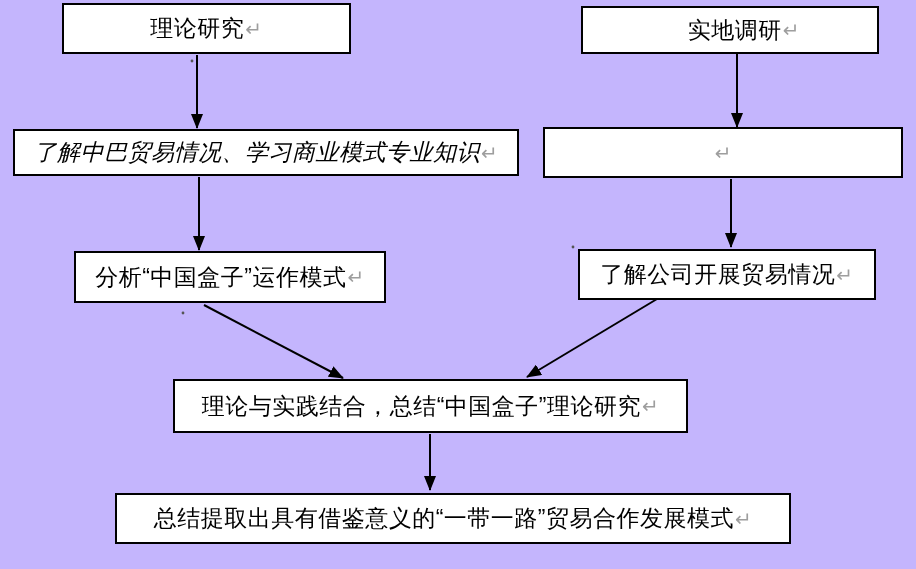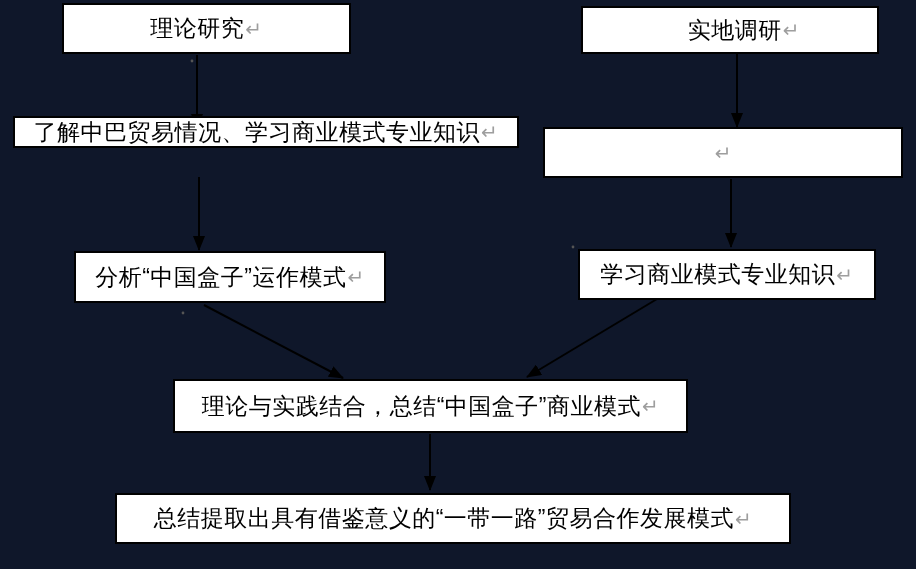--- a/index.html
+++ b/index.html
@@ -4,21 +4,21 @@
 <style>
   html, body {
     margin: 0;
     padding: 0;
     background: #ffffff;
   }
   #canvas {
     position: relative;
     width: 916px;
     height: 569px;
-    background: #0f172a;
+    background: #c4b5fd;
     font-family: "Liberation Sans", "DejaVu Sans", sans-serif;
     overflow: hidden;
   }
   .flow-box {
     position: absolute;
     box-sizing: border-box;
     border: 2px solid #000000;
     background: #ffffff;
     display: flex;
     align-items: center;
@@ -59,41 +59,41 @@
   <div class="flow-box" style="left:62px; top:3px; width:289px; height:51px;">
     <span>理论研究</span>
       <span class="return-mark">↵</span>
   </div>
 
   <div class="flow-box" style="left:581px; top:6px; width:298px; height:48px;padding-left:28px;">
     <span>实地调研</span>
       <span class="return-mark">↵</span>
   </div>
 
-  <div class="flow-box" style="left:13px; top:116px; width:506px; height:32px;">
+  <div class="flow-box" style="left:13px; top:129px; width:506px; height:47px;font-style:italic;">
     <span>了解中巴贸易情况、学习商业模式专业知识</span>
       <span class="return-mark">↵</span>
   </div>
 
   <div class="flow-box" style="left:543px; top:127px; width:360px; height:51px;">
       <span class="return-mark">↵</span>
   </div>
 
   <div class="flow-box" style="left:74px; top:251px; width:312px; height:52px;">
     <span>分析“中国盒子”运作模式</span>
       <span class="return-mark">↵</span>
   </div>
 
   <div class="flow-box" style="left:578px; top:249px; width:298px; height:51px;">
-    <span>学习商业模式专业知识</span>
+    <span>了解公司开展贸易情况</span>
       <span class="return-mark">↵</span>
   </div>
 
   <div class="flow-box" style="left:173px; top:379px; width:515px; height:54px;">
-    <span>理论与实践结合，总结“中国盒子”商业模式</span>
+    <span>理论与实践结合，总结“中国盒子”理论研究</span>
       <span class="return-mark">↵</span>
   </div>
 
   <div class="flow-box" style="left:115px; top:493px; width:676px; height:51px;">
     <span>总结提取出具有借鉴意义的“一带一路”贸易合作发展模式</span>
       <span class="return-mark">↵</span>
   </div>
 
   <svg id="arrow-layer" width="916" height="569" viewBox="0 0 916 569" xmlns="http://www.w3.org/2000/svg">
     <defs>

